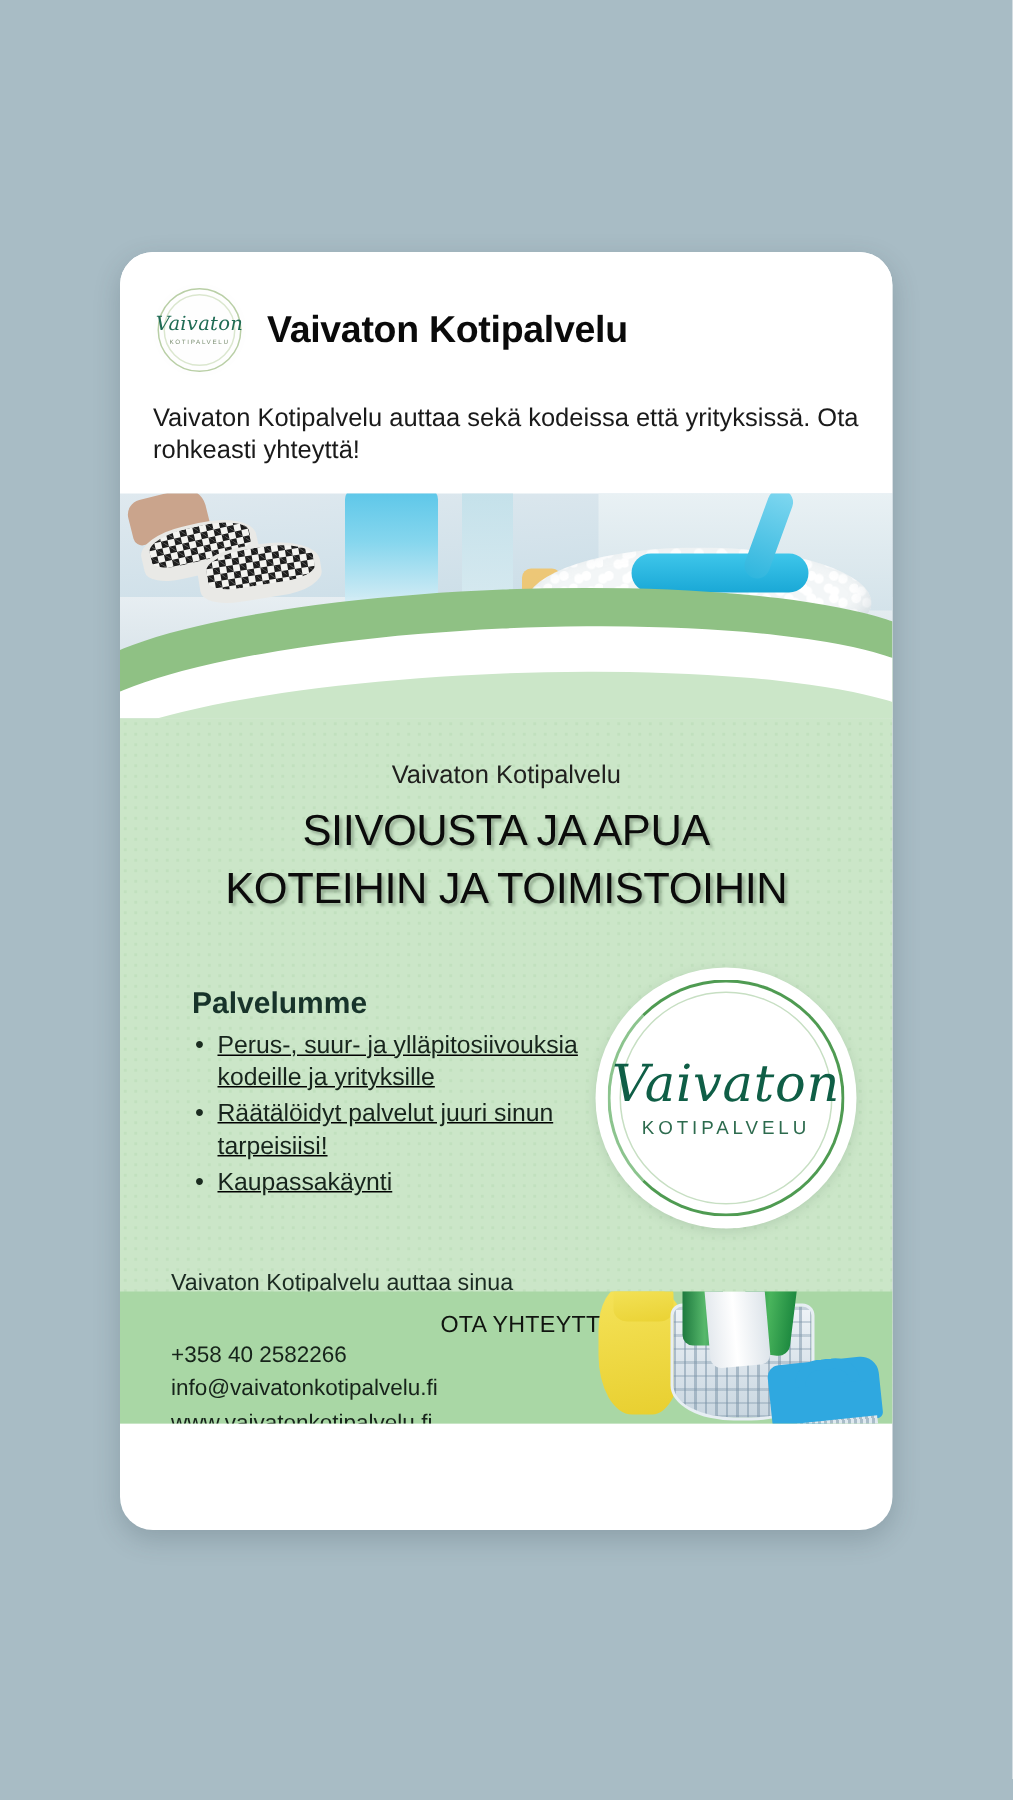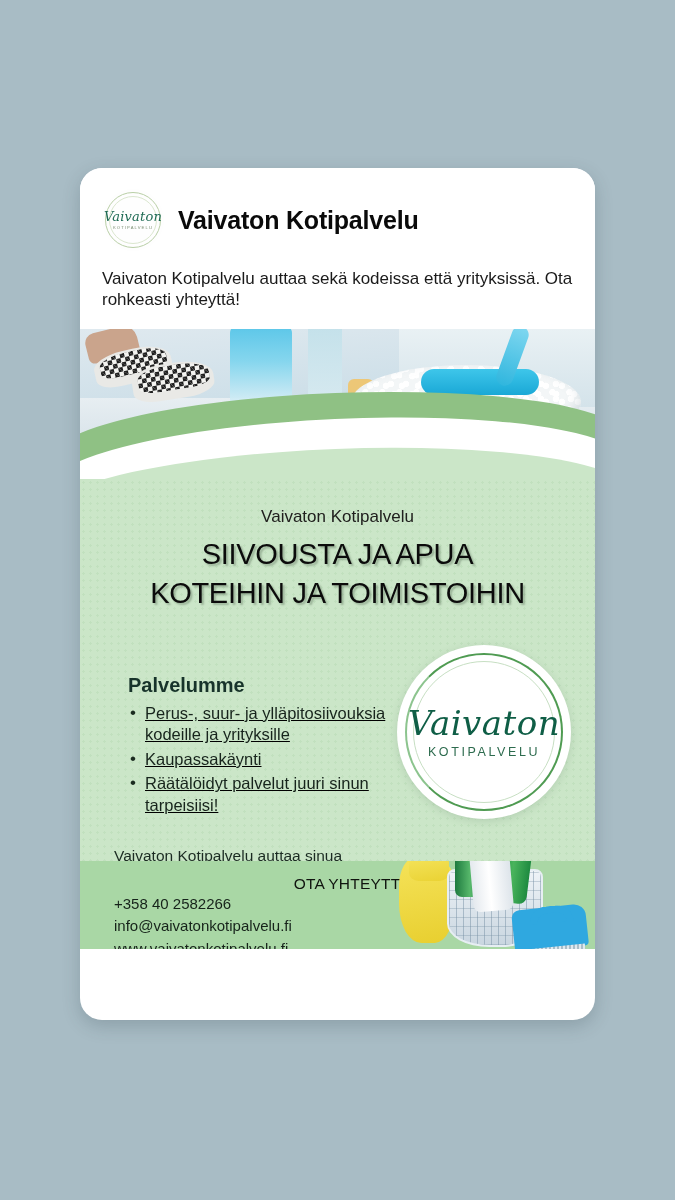--- a/index.html
+++ b/index.html
@@ -258,21 +258,21 @@
     letter-spacing: -0.3px;
     margin-top: 8px;
     text-shadow: 2px 2px 2px rgba(60,80,60,0.35);
   }
   .headline .l2 { display: block; }
 
   
   .mid {
     position: relative;
     display: flex;
-    align-items: flex-end;
+    align-items: center;
     padding: 28px 24px 0 24px;
   }
   .services { flex: 1 1 auto; padding-left: 24px; }
   .services h3 {
     font-size: 20px;
     font-weight: bold;
     color: #17332a;
     margin-bottom: 6px;
   }
   .services ul { list-style: none; text-decoration: underline; }
@@ -508,22 +508,22 @@
       <span class="l1">SIIVOUSTA JA APUA</span>
       <span class="l2">KOTEIHIN JA TOIMISTOIHIN</span>
     </div>
 
     <div class="mid">
 
       <div class="services">
         <h3>Palvelumme</h3>
         <ul>
           <li>Perus-, suur- ja ylläpitosiivouksia kodeille ja yrityksille</li>
+          <li>Räätälöidyt palvelut juuri sinun tarpeisiisi!</li>
           <li>Kaupassakäynti</li>
-          <li>Räätälöidyt palvelut juuri sinun tarpeisiisi!</li>
         </ul>
       </div>
 
       <div class="badge">
         <div class="disc"></div>
         <div class="ring-a"></div>
         <div class="ring-b"></div>
         <div class="script">Vaivaton</div>
         <div class="sub">KOTIPALVELU</div>
       </div>

